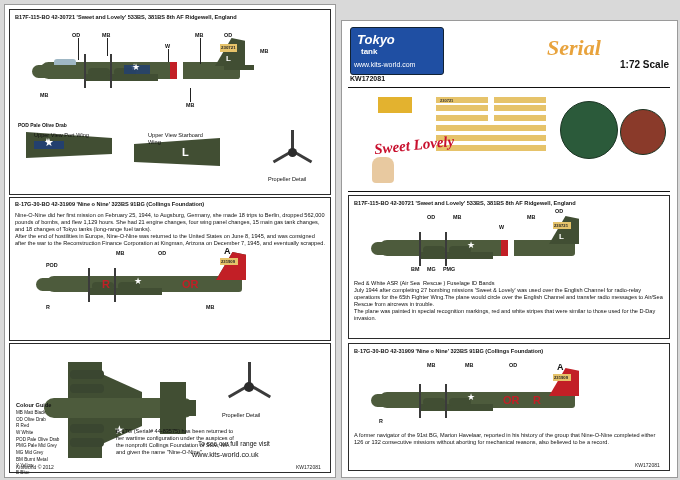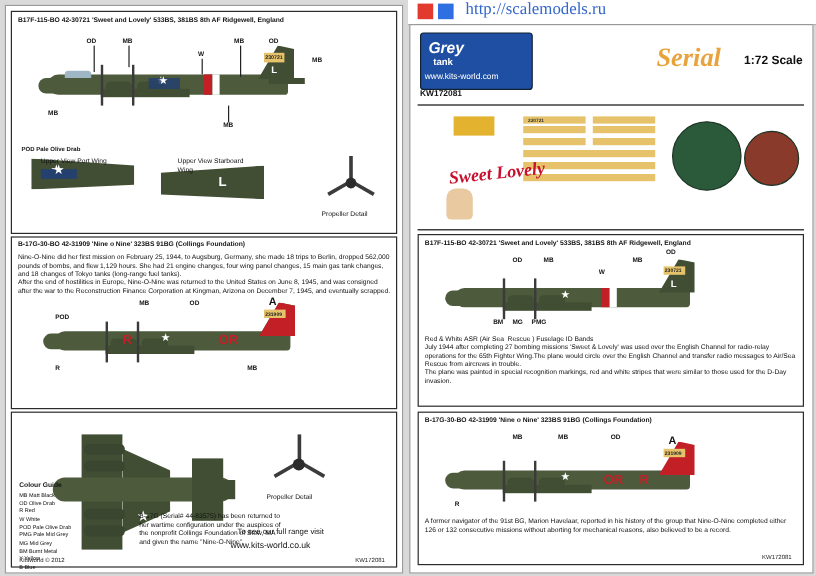--- a/index.html
+++ b/index.html
@@ -34,21 +34,21 @@
   .star{position:absolute;color:#ffffff;font-size:9px;line-height:9px;}
 
   
   .kwlogo{position:absolute;left:8px;top:6px;width:92px;height:46px;background:#1f4fa3;border:1px solid #123;border-radius:3px;}
   .kwlogo .l1{position:absolute;left:6px;top:4px;color:#fff;font-size:13px;font-weight:bold;font-style:italic;}
   .kwlogo .l2{position:absolute;left:10px;top:19px;color:#fff;font-size:8px;font-weight:bold;}
   .kwlogo .l3{position:absolute;left:3px;top:33px;color:#fff;font-size:7px;}
   .kwcode{position:absolute;left:8px;top:54px;font-size:7px;font-weight:bold;color:#111;}
   .warbirds{position:absolute;left:110px;top:4px;font-size:27px;font-weight:bold;color:#c8102e;font-family:"Liberation Serif",serif;letter-spacing:-1px;}
   .birds{position:absolute;left:205px;top:14px;font-size:22px;font-style:italic;font-weight:bold;color:#e8a33d;font-family:"Liberation Serif",serif;}
-  .scale{position:absolute;right:8px;top:24px;font-size:10px;font-weight:bold;color:#111;}
+  .scale{position:absolute;right:8px;top:38px;font-size:10px;font-weight:bold;color:#111;}
   .hrule{position:absolute;background:#111;height:1px;}
 
   .decalbox{position:absolute;border:0;}
   .serialblk{position:absolute;background:#e6c36a;}
   .sweet{position:absolute;font-family:"Liberation Serif",serif;font-style:italic;font-weight:bold;color:#c8102e;font-size:15px;transform:rotate(-6deg);}
   .nose{position:absolute;border-radius:50%;background:#2b5a3a;border:1px solid #1a3322;}
 
   .footer{position:absolute;font-size:5px;color:#222;}
   .web{position:absolute;font-size:7.2px;font-weight:normal;color:#111;}
 
@@ -60,25 +60,20 @@
   .propdet{position:absolute;}
   .bladeg{position:absolute;background:#3b3b3b;}
 
   .colorguide{position:absolute;font-size:4.6px;line-height:1.45;color:#111;}
 </style>
 </head>
 <body>
 
 <div class="page">
 
-  <div class="topbar">
-    <div class="sq"></div>
-    <div class="sq2"></div>
-    <div class="url">http://scalemodels.ru</div>
-  </div>
 
   <div class="sheet left">
 
     <div class="panel" style="left:4px;top:4px;width:322px;height:186px;">
       <div class="cap b" style="left:5px;top:4px;width:312px;">B17F-115-BO 42-30721 'Sweet and Lovely' 533BS, 381BS 8th AF  Ridgewell, England</div>
 
       <div class="ac olive" style="left:30px;top:52px;width:200px;height:17px;border-radius:9px 3px 3px 9px;"></div>
       <div class="ac olive" style="left:22px;top:55px;width:20px;height:13px;border-radius:10px 0 0 10px;"></div>
       <div class="ac" style="left:44px;top:49px;width:22px;height:6px;background:#9fb7c4;border-radius:3px 3px 0 0;"></div>
       <div class="ac olive2" style="left:205px;top:28px;width:30px;height:28px;clip-path:polygon(0 100%,55% 0,100% 10%,100% 100%);"></div>
@@ -201,21 +196,21 @@
       <div class="web" style="left:188px;top:96px;font-weight:normal;font-size:6.5px;">To see our full range visit</div>
       <div class="web" style="left:182px;top:106px;">www.kits-world.co.uk</div>
       <div class="footer" style="left:6px;top:120px;">Kitsworld © 2012</div>
       <div class="footer" style="left:286px;top:120px;">KW172081</div>
     </div>
   </div>
 
   <div class="sheet right">
 
     <div class="kwlogo">
-      <div class="l1">Grey</div>
+      <div class="l1">Tokyo</div>
       <div class="l2">tank</div>
       <div class="l3">www.kits-world.com</div>
     </div>
     <div class="kwcode">KW172081</div>
     <div class="birds">Serial</div>
     <div class="scale">1:72 Scale</div>
     <div class="hrule" style="left:6px;top:66px;width:322px;"></div>
 
     <div class="decalbox" style="left:6px;top:70px;width:322px;height:96px;">
       <div class="serialblk" style="left:88px;top:6px;width:52px;height:6px;"></div>

